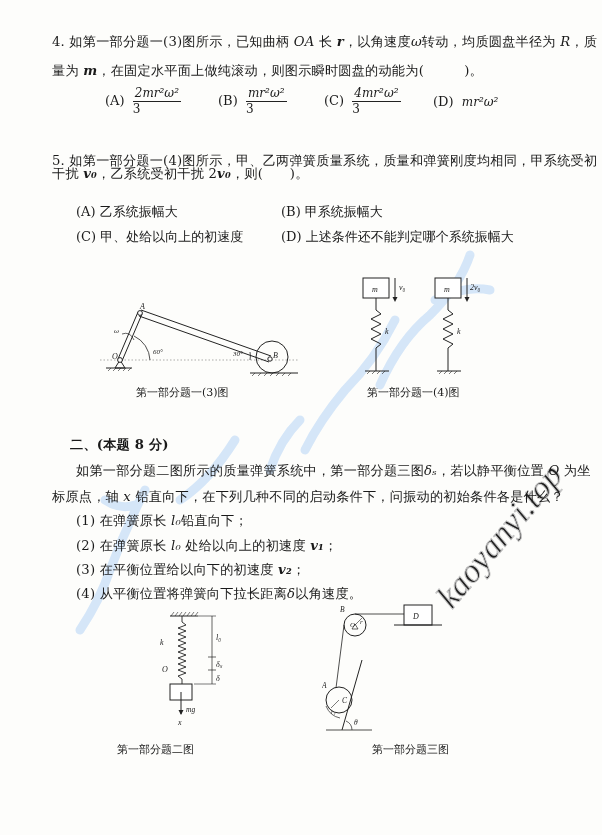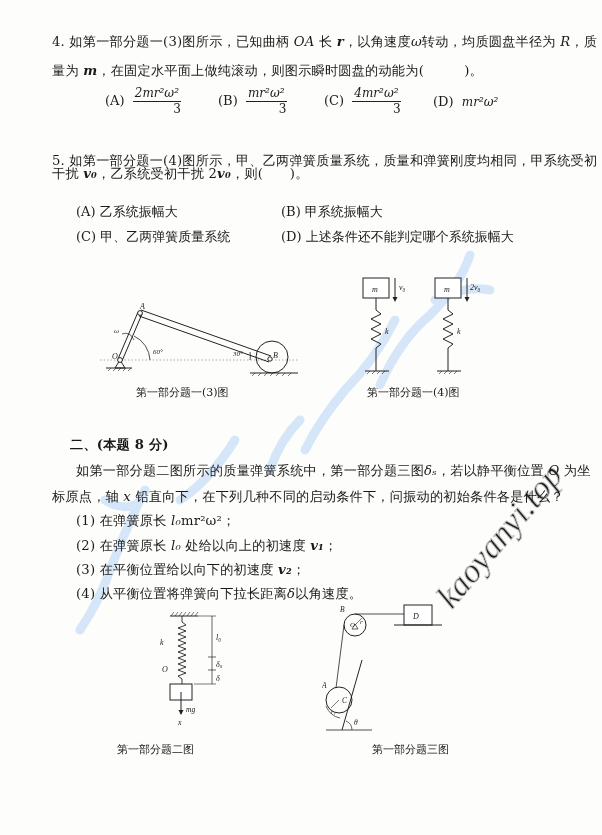--- a/index.html
+++ b/index.html
@@ -5,21 +5,21 @@
   html, body { margin:0; padding:0; }
   body {
     width:602px; height:835px; background:#fdfdfb; position:relative; overflow:hidden;
     font-family:"DejaVu Serif","Liberation Serif",serif; color:#1a1a1a;
   }
   .abs { position:absolute; }
   .line { font-size:13.2px; letter-spacing:0.2px; white-space:nowrap; }
   .it { font-style:italic; }
   .b { font-weight:bold; }
   .opt { font-size:13px; white-space:nowrap; }
-  .frac { display:inline-block; vertical-align:middle; text-align:right; font-style:italic; font-size:12px; }
+  .frac { display:inline-block; vertical-align:middle; text-align:left; font-style:italic; font-size:12px; }
   .frac .num { display:block; border-bottom:1px solid #222; padding:0 2px; line-height:15px; }
   .frac .den { display:block; line-height:15px; font-style:normal; }
   .caption { font-size:11px; white-space:nowrap; }
   svg text { font-family:"Liberation Serif",serif; font-style:italic; fill:#222; }
   .wm { position:absolute; pointer-events:none; }
 </style>
 </head>
 <body>
 
 <svg class="wm" width="602" height="835" style="left:0;top:0">
@@ -58,21 +58,21 @@
   <span>(D)</span>&nbsp;
   <span class="it" style="font-size:12px">mr²ω²</span>
 </div>
 
 <div class="abs line" style="left:52px;top:152px">5. 如第一部分题一(4)图所示，甲、乙两弹簧质量系统，质量和弹簧刚度均相同，甲系统受初</div>
 <div class="abs line" style="left:52px;top:165px">
   <span>干扰 </span><span class="it b">v₀</span><span>，乙系统受初干扰 2</span><span class="it b">v₀</span><span>，则(　　)。</span>
 </div>
 <div class="abs opt" style="left:76px;top:203px"><span>(A)</span> <span>乙系统振幅大</span></div>
 <div class="abs opt" style="left:281px;top:203px"><span>(B)</span> <span>甲系统振幅大</span></div>
-<div class="abs opt" style="left:76px;top:228px"><span>(C)</span> <span>甲、乙两弹簧质量系统</span></div>
+<div class="abs opt" style="left:76px;top:228px"><span>(C)</span> <span>甲、处给以向上的初速度</span></div>
 <div class="abs opt" style="left:281px;top:228px"><span>(D)</span> <span>上述条件还不能判定哪个系统振幅大</span></div>
 
 <svg class="abs" style="left:100px;top:300px" width="200" height="80">
   <line x1="0" y1="60" x2="198" y2="60" stroke="#888" stroke-width="0.7" stroke-dasharray="1.5,2"></line>
 
   <polygon points="20,60 15,68 25,68" fill="none" stroke="#222" stroke-width="1"></polygon>
   <line x1="6" y1="68" x2="32" y2="68" stroke="#222" stroke-width="1"></line>
   <g stroke="#222" stroke-width="0.6">
       <line x1="8" y1="71" x2="11" y2="68"></line>
       <line x1="13" y1="71" x2="16" y2="68"></line>
@@ -153,21 +153,21 @@
 <div class="abs caption" style="left:367px;top:385px">第一部分题一(4)图</div>
 
 <div class="abs line b" style="left:70px;top:436px">二、(本题 8 分)</div>
 <div class="abs line" style="left:76px;top:462px">
   <span>如第一部分题二图所示的质量弹簧系统中，第一部分题三图</span><span class="it">δₛ</span><span>，若以静平衡位置 </span><span class="it">O</span><span> 为坐</span>
 </div>
 <div class="abs line" style="left:52px;top:488px">
   <span>标原点，轴 </span><span class="it">x</span><span> 铅直向下，在下列几种不同的启动条件下，问振动的初始条件各是什么？</span>
 </div>
 <div class="abs line" style="left:76px;top:512px">
-  <span>(1) 在弹簧原长 </span><span class="it">l₀</span><span>mr²ω²；</span>
+  <span>(1) 在弹簧原长 </span><span class="it">l₀</span><span>铅直向下；</span>
 </div>
 <div class="abs line" style="left:76px;top:537px">
   <span>(2) 在弹簧原长 </span><span class="it">l₀</span><span> 处给以向上的初速度 </span><span class="it b">v₁</span><span>；</span>
 </div>
 <div class="abs line" style="left:76px;top:561px">
   <span>(3) 在平衡位置给以向下的初速度 </span><span class="it b">v₂</span><span>；</span>
 </div>
 <div class="abs line" style="left:76px;top:585px">
   <span>(4) 从平衡位置将弹簧向下拉长距离</span><span class="it">δ</span><span>以角速度。</span>
 </div>

